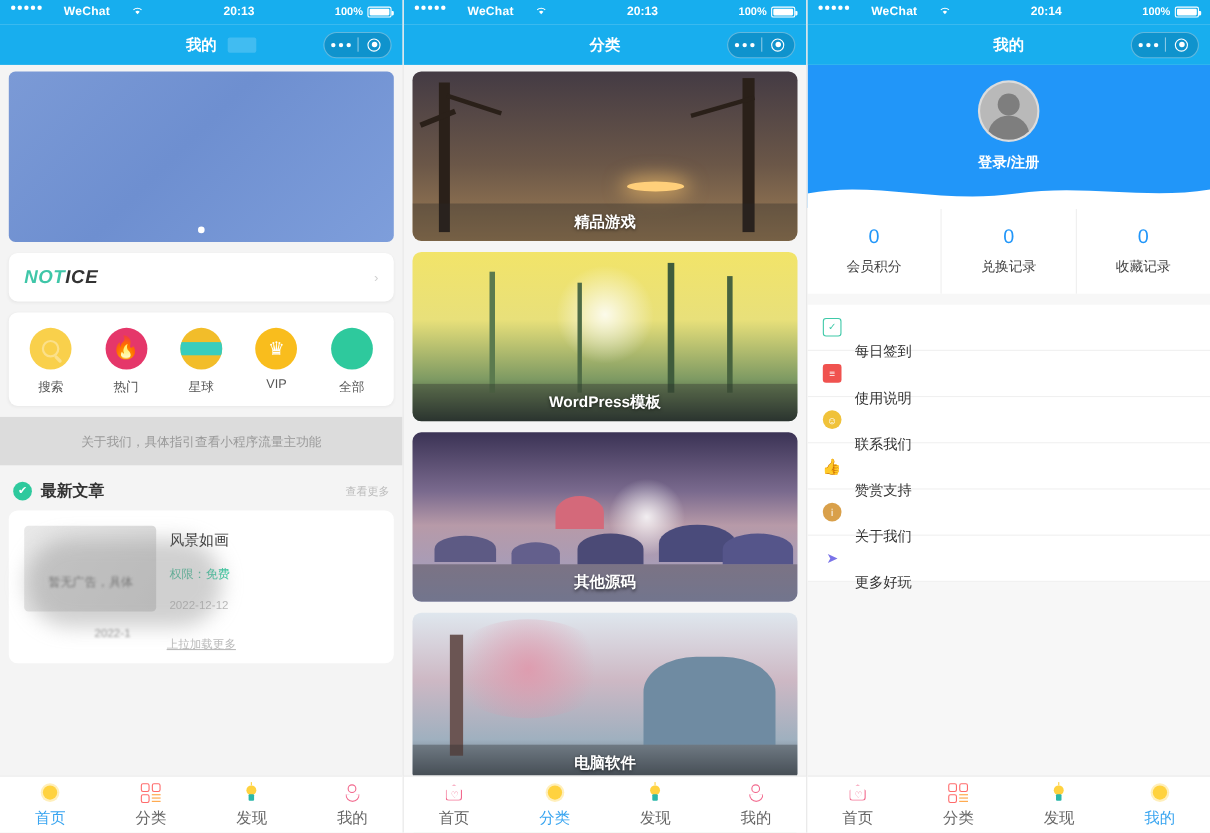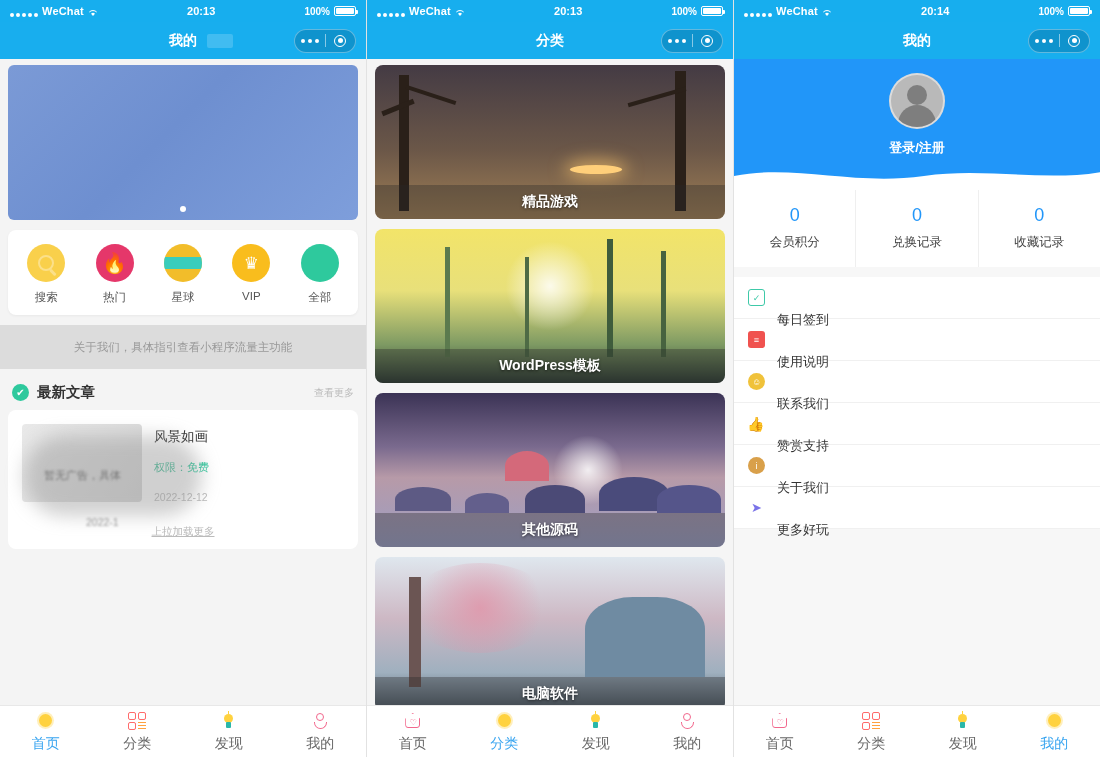--- a/index.html
+++ b/index.html
@@ -7,21 +7,21 @@
     width:1100px; height:757px;
     font-family:"Liberation Sans","DejaVu Sans",sans-serif;
     background:#ffffff; overflow:hidden;
   }
   .screens { display:flex; width:1100px; height:757px; }
   .phone { width:367px; height:757px; position:relative; overflow:hidden; background:#f4f4f4; border-right:1px solid #e2e2e2; }
   .phone:last-child { width:366px; border-right:none; }
 
   
   .statusbar { height:22px; background:#17aeee; display:flex; align-items:center; padding:0 10px; color:#fff; font-size:11px; font-weight:bold; }
-  .sb-left { display:flex; align-items:flex-end; gap:4px; }
+  .sb-left { display:flex; align-items:flex-start; gap:20px; }
   .dots { display:flex; gap:2px; }
   .dots i { width:4px; height:4px; border-radius:50%; background:#fff; display:block; }
   .carrier { letter-spacing:.2px; font-size:11px; }
   .wifi { display:inline-block; width:10px; height:9px; }
   .sb-time { flex:1; text-align:center; font-size:11px; }
   .sb-right { display:flex; align-items:center; gap:4px; font-size:10px; }
   .battery { width:22px; height:10px; border:1px solid #fff; border-radius:2px; position:relative; padding:1px; }
   .battery::after { content:""; position:absolute; right:-3px; top:3px; width:2px; height:4px; background:#fff; border-radius:0 1px 1px 0; }
   .battery i { display:block; height:100%; width:100%; background:#fff; border-radius:1px; }
 
@@ -195,20 +195,24 @@
             <span></span>
           </span>
       </div>
     </div>
 
     <div class="p1-body">
       <div class="banner">
         <span class="banner-dot"></span>
       </div>
 
+      <div class="card notice">
+        <span class="notice-logo"><span class="teal">NOT</span><span class="dark">ICE</span></span>
+        <span class="notice-right">›</span>
+      </div>
 
       <div class="card icongrid">
         <div class="icon-cell">
           <div class="ic ic-search">
               <span class="glass"></span>
             </div>
           <div class="ic-label">搜索</div>
         </div>
         <div class="icon-cell">
           <div class="ic ic-hot">

